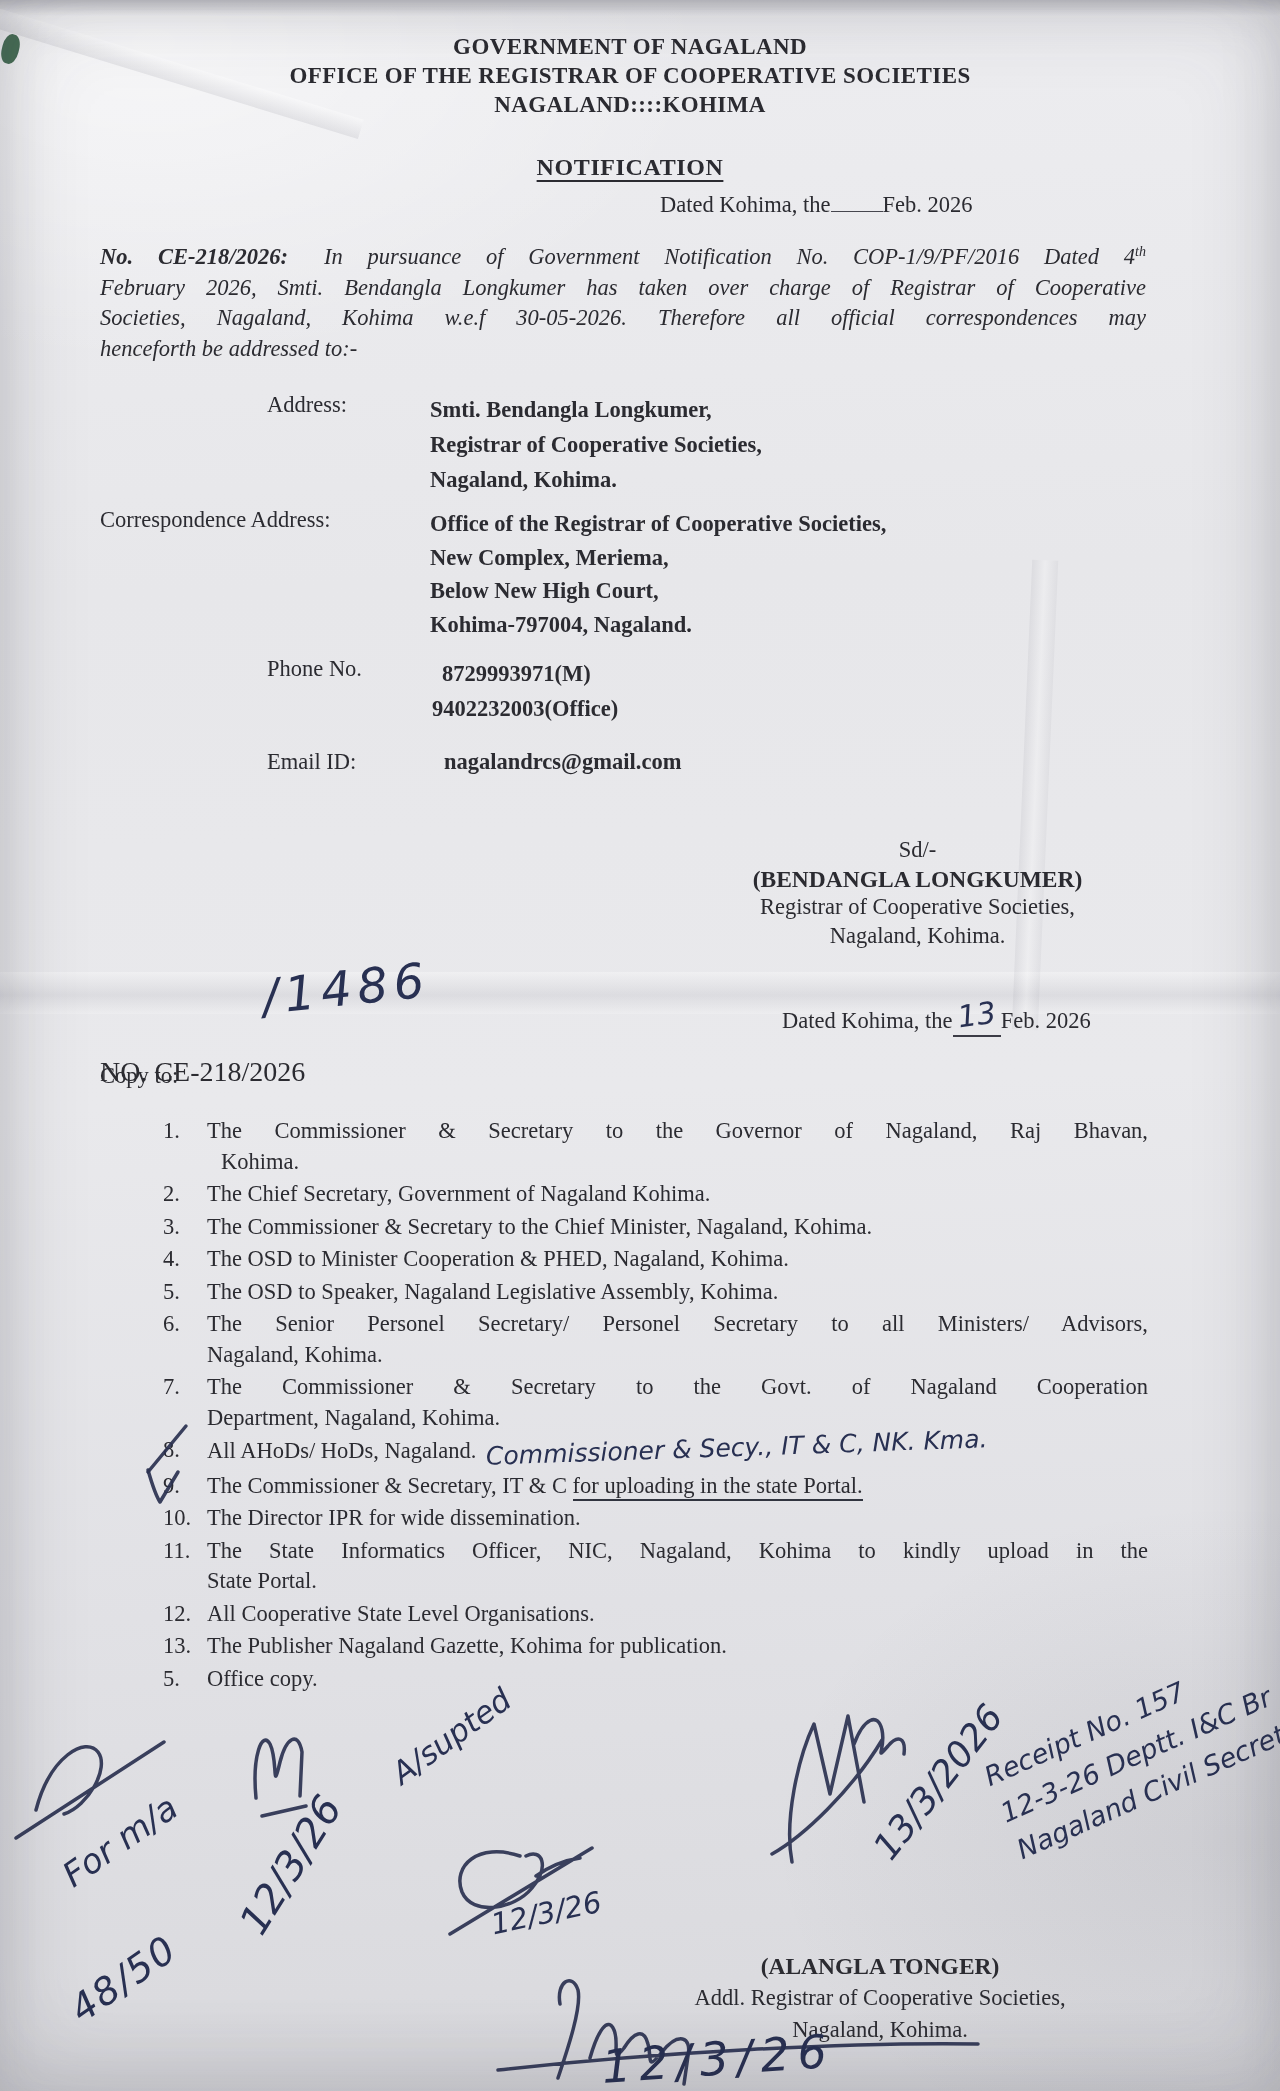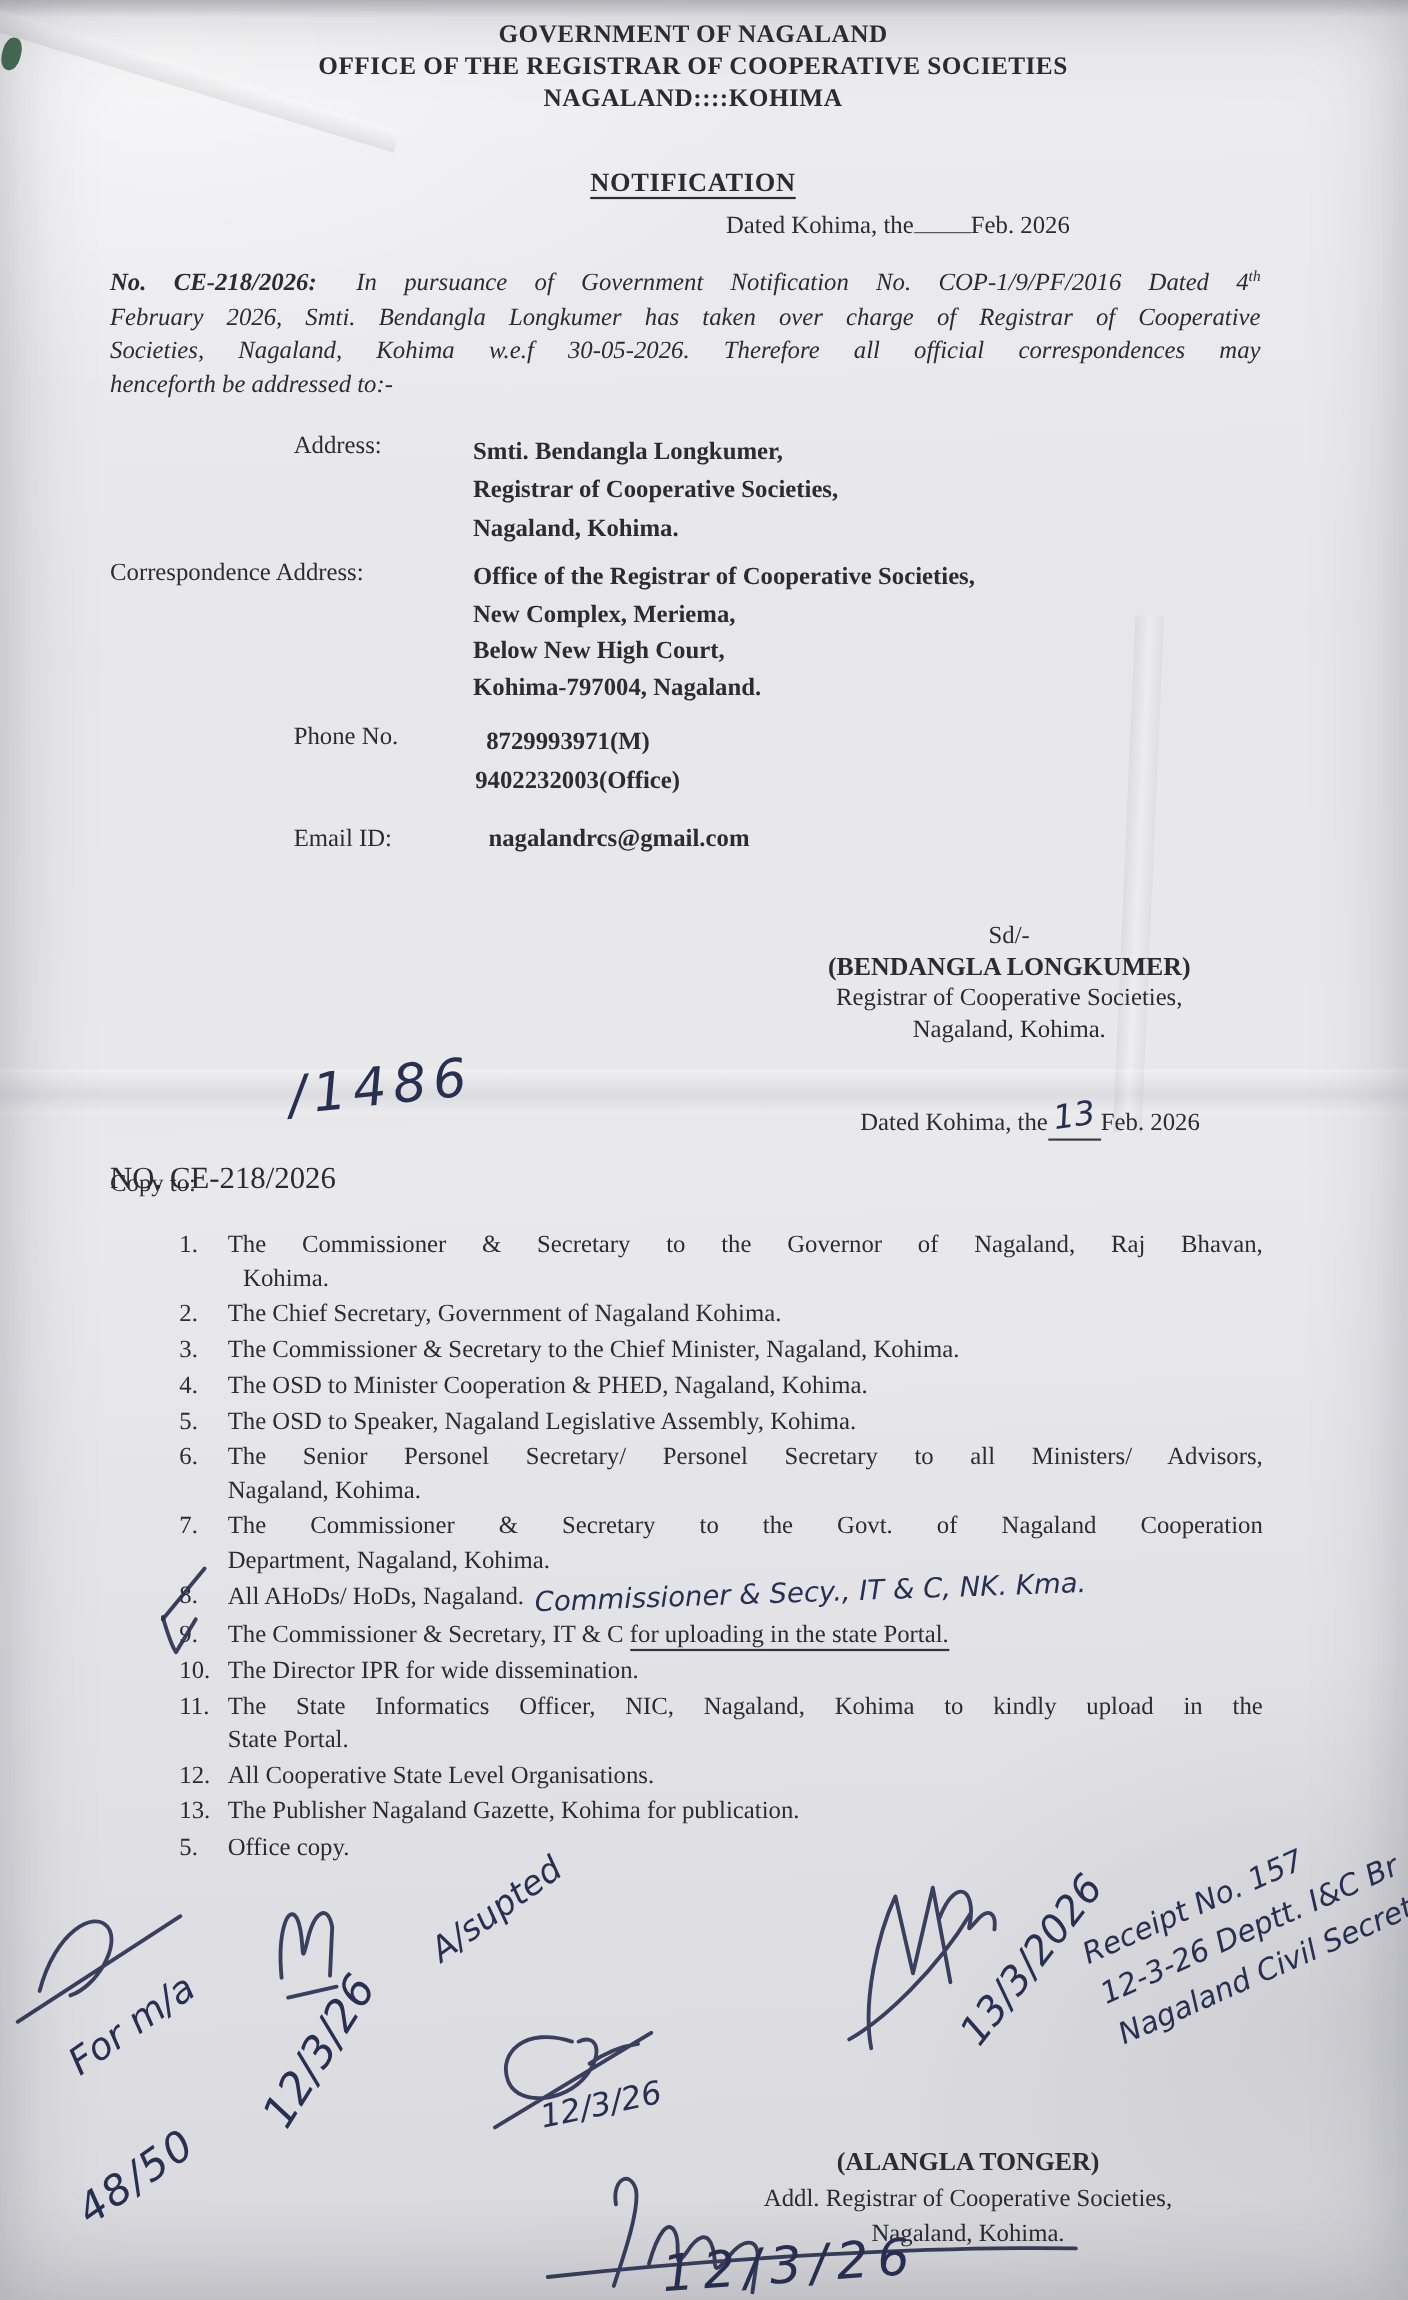--- a/index.html
+++ b/index.html
@@ -20,21 +20,21 @@
   .crease-h{left:0;top:972px;width:100%;height:42px;
     background:linear-gradient(to bottom, rgba(255,255,255,.30), rgba(110,110,124,.10) 55%, rgba(255,255,255,.18));}
   .crease-d{left:-50px;top:58px;width:420px;height:20px;transform:rotate(17deg);
     background:linear-gradient(to bottom, rgba(255,255,255,.35), rgba(110,110,124,.13));}
   .crease-v{left:1022px;top:560px;width:26px;height:470px;transform:rotate(2.5deg);
     background:linear-gradient(to right, rgba(110,110,124,.09), rgba(255,255,255,.22), rgba(110,110,124,.07));}
   .topstrip{left:0;top:0;width:100%;height:16px;
     background:linear-gradient(to bottom,#c6c6cb, rgba(198,198,203,0));}
   .green-mark{left:2px;top:34px;width:17px;height:30px;background:#2c5a3d;border-radius:45%;
     transform:rotate(14deg);opacity:.88;}
-  .header{left:140px;top:16px;width:980px;font-size:23px;line-height:29px;letter-spacing:.4px;}
+  .header{left:140px;top:32px;width:980px;font-size:23px;line-height:29px;letter-spacing:.4px;}
   .notif{left:140px;top:154px;width:980px;font-size:24px;letter-spacing:.6px;
     text-decoration:underline;text-decoration-thickness:2px;text-underline-offset:5px;}
   .dateline{left:660px;top:190px;font-size:22.5px;}
   .blankline{display:inline-block;width:52px;height:21px;border-bottom:1.6px solid #46464e;}
   .para{left:100px;top:242px;width:1046px;font-size:22.5px;line-height:30.5px;font-style:italic;}
   .pl{white-space:normal;}
   .jl{text-align:justify;text-align-last:justify;}
   sup.th{font-size:14px;vertical-align:super;line-height:0;}
   .refgap{display:inline-block;width:36px;}
   .lbl{font-size:22.5px;}

